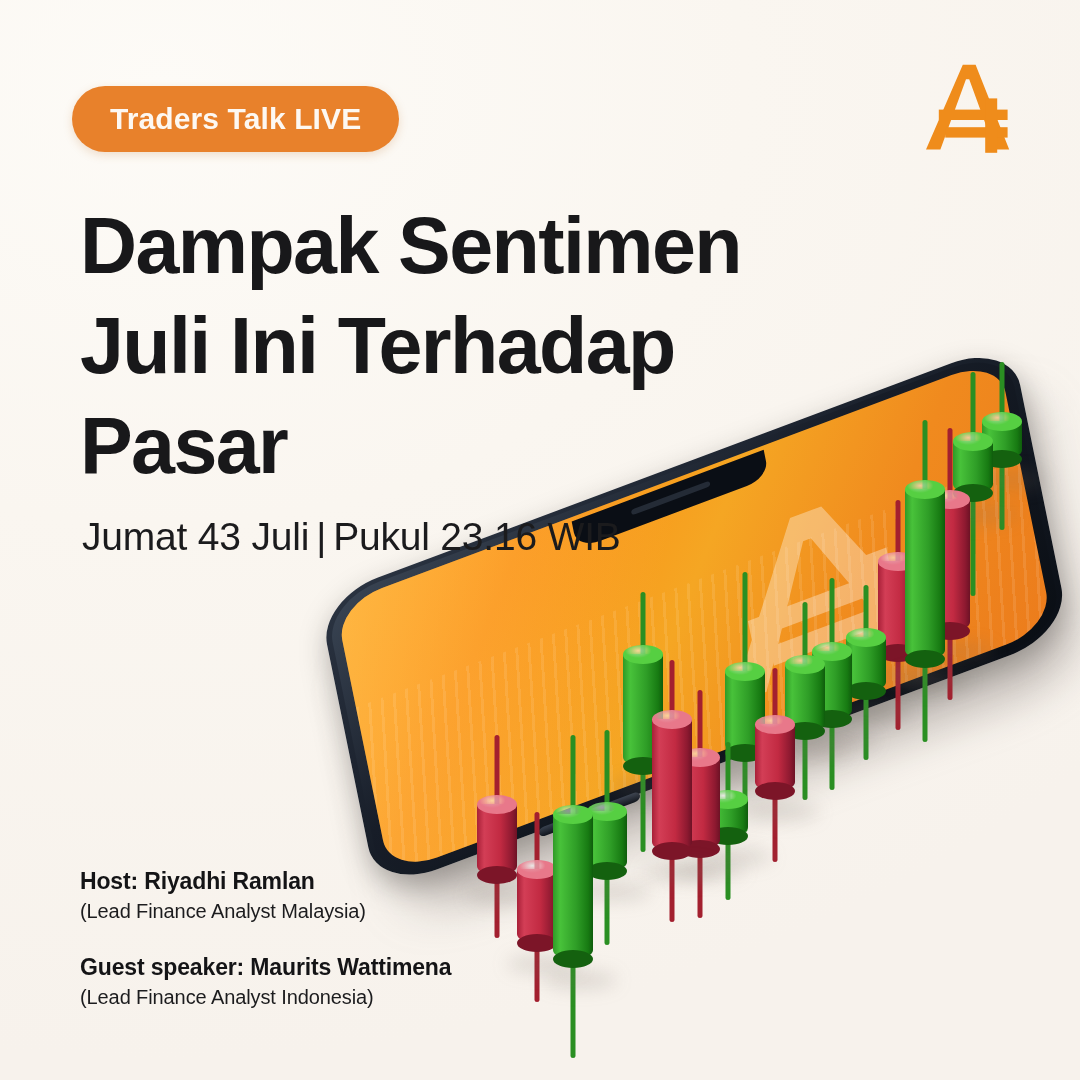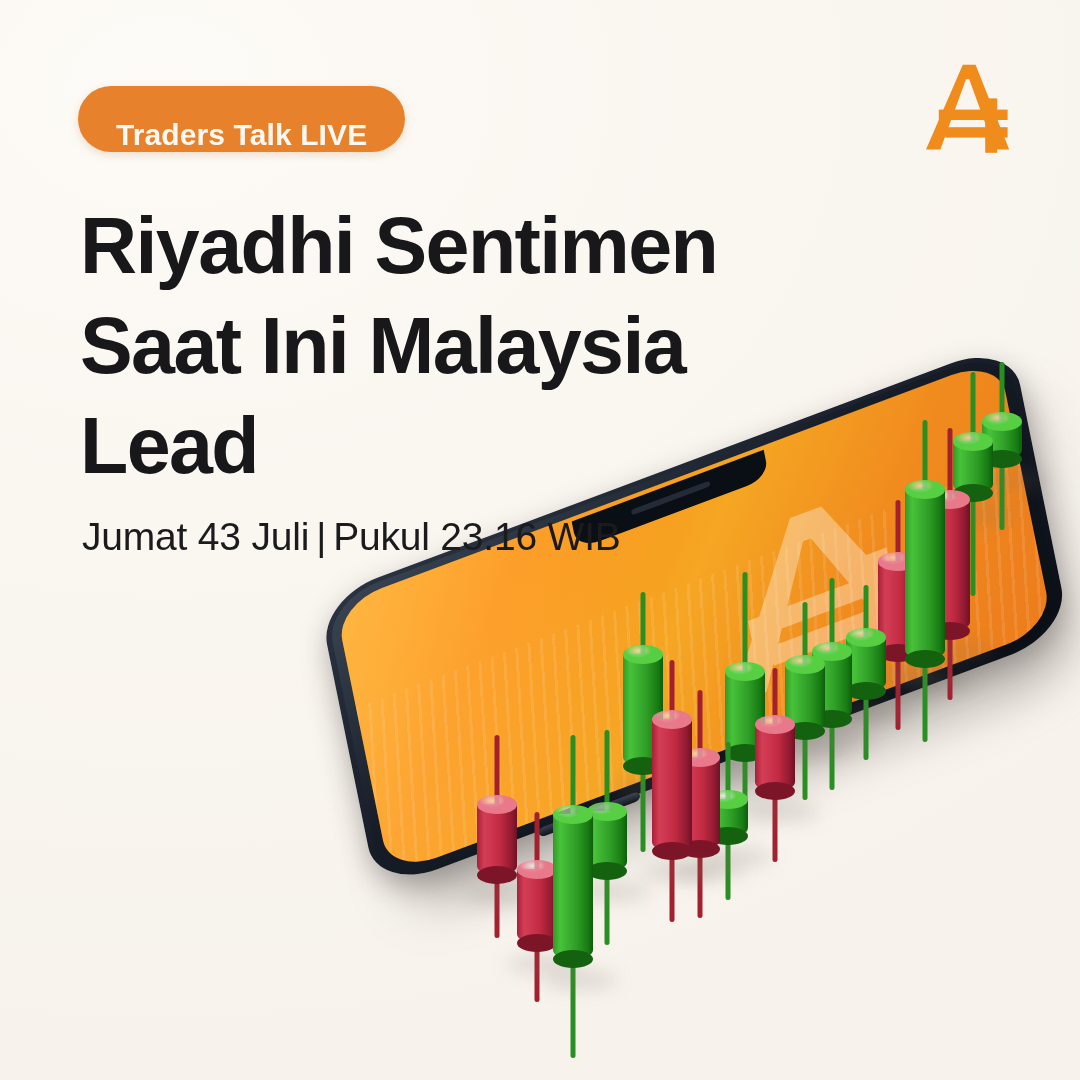--- a/index.html
+++ b/index.html
@@ -99,23 +99,23 @@
   }
   .cshadow{
     position:absolute;border-radius:50%;
     background:rgba(120,110,100,.22);filter:blur(9px);
   }
 
   
   #content{position:absolute;inset:0;}
 
   .badge{
-    position:absolute;left:78px;top:86px;
+    position:absolute;left:72px;top:86px;
     height:66px;padding:0 38px;
-    display:flex;align-items:flex-end;
+    display:flex;align-items:center;
     border-radius:33px;
     background:#e8812b;
     box-shadow:0 3px 10px rgba(190,120,50,.22);
   }
   .badge-label{
     color:#fdf8f2;font-size:30px;font-weight:bold;letter-spacing:.1px;
     white-space:nowrap;
   }
 
   .logo{position:absolute;right:58px;top:60px;width:96px;height:96px;}
@@ -356,24 +356,34 @@
         <g fill="#ef8c1b">
           <polygon points="46,6 62,6 104,112 86,112 54,24 50,24 18,112 0,112"></polygon>
           <rect x="16" y="62" width="86" height="13"></rect>
           <rect x="24" y="84" width="78" height="13"></rect>
           <rect x="74" y="48" width="15" height="68"></rect>
         </g>
       </svg>
     </div>
 
     <div class="headline">
-      <div>Riyadhi Sentimen</div>
-      <div>Saat Ini Malaysia</div>
-      <div>Lead</div>
+      <div>Dampak Sentimen</div>
+      <div>Juli Ini Terhadap</div>
+      <div>Pasar</div>
     </div>
 
     <div class="subtitle">
       <span>Jumat 43 Juli</span><span class="bar">|</span><span>Pukul 23.16 WIB</span>
     </div>
 
+    <div class="people">
+      <div class="person">
+        <div class="person-name">Host: Riyadhi Ramlan</div>
+        <div class="person-role">(Lead Finance Analyst Malaysia)</div>
+      </div>
+      <div class="person">
+        <div class="person-name">Guest speaker: Maurits Wattimena</div>
+        <div class="person-role">(Lead Finance Analyst Indonesia)</div>
+      </div>
+    </div>
 
   </div>
 </div>
 
 </body></html>

